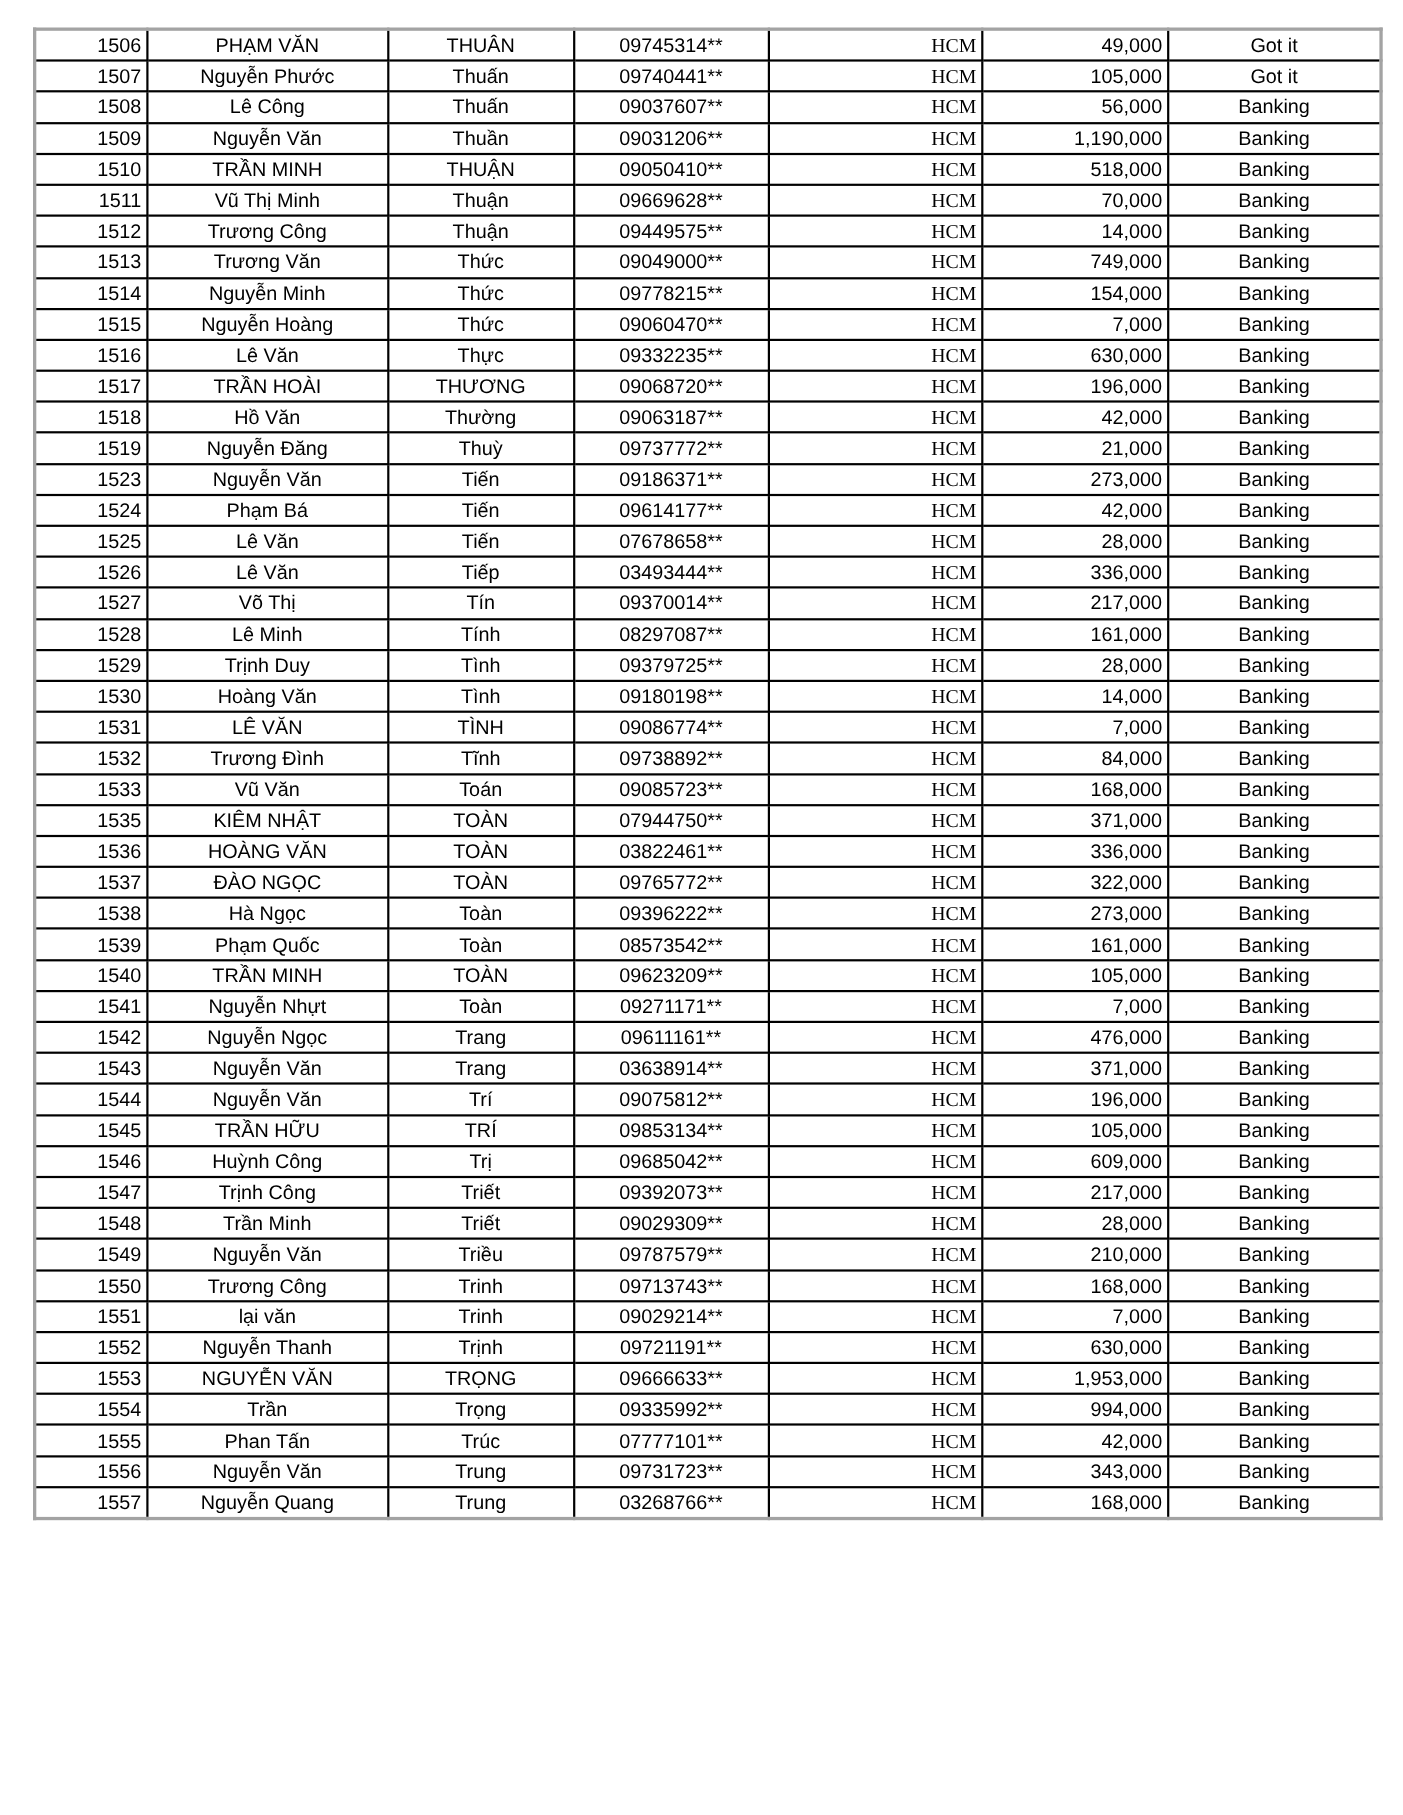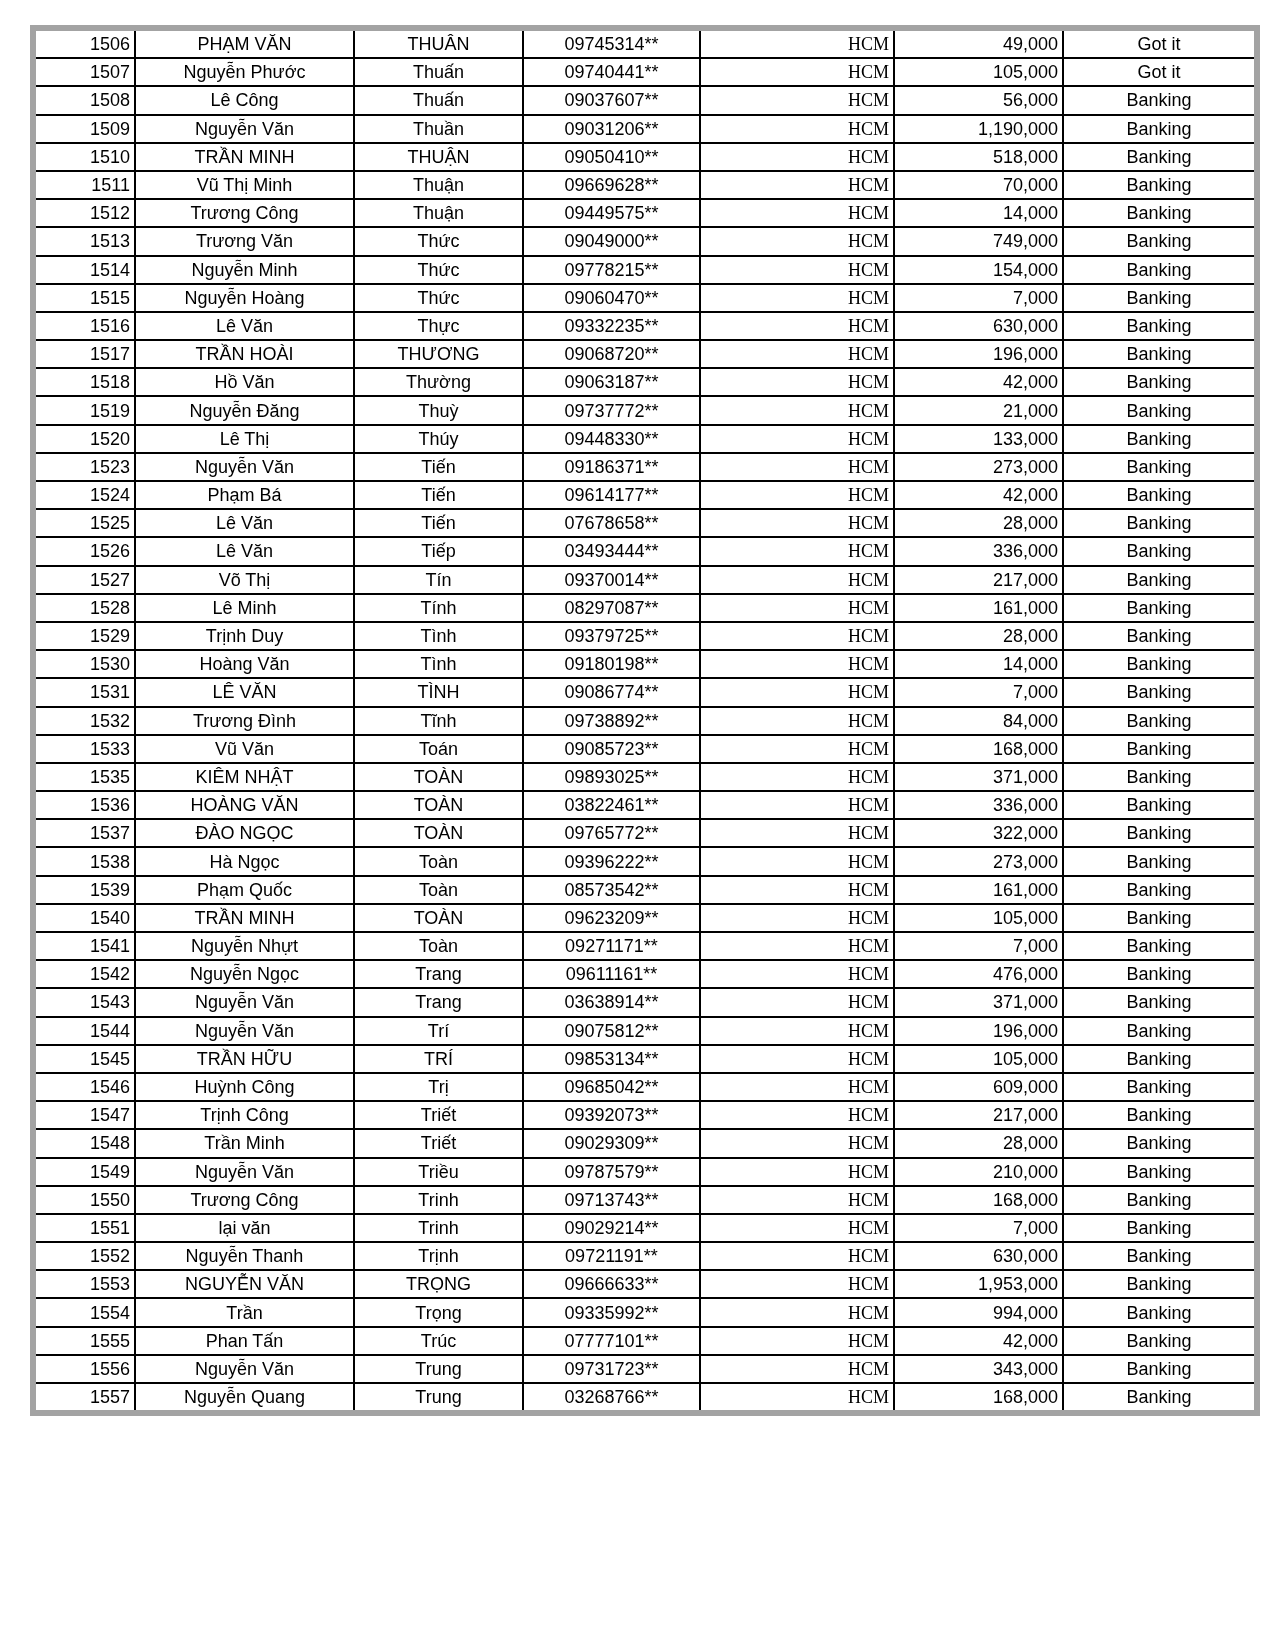--- a/index.html
+++ b/index.html
@@ -19,21 +19,21 @@
   }
   .table-wrap {
     position: absolute;
     left: 30px;
     top: 25px;
   }
   table.payments {
     border-collapse: collapse;
     table-layout: fixed;
     width: 1224px;
-    border: 6px solid #a3a3a3;
+    border: 3px solid #a3a3a3;
     padding-left: 17px;
   }
   table.payments td {
     border: 2px solid #000000;
     height: 26.2px;
     padding: 0 4px;
     font-size: 18px;
     line-height: 1;
     color: #000000;
     white-space: nowrap;
@@ -184,29 +184,20 @@
           <tr>
             <td class="col-id">1519</td>
             <td class="col-first_name">Nguyễn Đăng</td>
             <td class="col-last_name">Thuỳ</td>
             <td class="col-phone">09737772**</td>
             <td class="col-location">HCM</td>
             <td class="col-amount">21,000</td>
             <td class="col-status">Banking</td>
           </tr>
           <tr>
-            <td class="col-id">1520</td>
-            <td class="col-first_name">Lê Thị</td>
-            <td class="col-last_name">Thúy</td>
-            <td class="col-phone">09448330**</td>
-            <td class="col-location">HCM</td>
-            <td class="col-amount">133,000</td>
-            <td class="col-status">Banking</td>
-          </tr>
-          <tr>
             <td class="col-id">1523</td>
             <td class="col-first_name">Nguyễn Văn</td>
             <td class="col-last_name">Tiến</td>
             <td class="col-phone">09186371**</td>
             <td class="col-location">HCM</td>
             <td class="col-amount">273,000</td>
             <td class="col-status">Banking</td>
           </tr>
           <tr>
             <td class="col-id">1524</td>
@@ -295,21 +286,21 @@
             <td class="col-last_name">Toán</td>
             <td class="col-phone">09085723**</td>
             <td class="col-location">HCM</td>
             <td class="col-amount">168,000</td>
             <td class="col-status">Banking</td>
           </tr>
           <tr>
             <td class="col-id">1535</td>
             <td class="col-first_name">KIÊM NHẬT</td>
             <td class="col-last_name">TOÀN</td>
-            <td class="col-phone">09893025**</td>
+            <td class="col-phone">07944750**</td>
             <td class="col-location">HCM</td>
             <td class="col-amount">371,000</td>
             <td class="col-status">Banking</td>
           </tr>
           <tr>
             <td class="col-id">1536</td>
             <td class="col-first_name">HOÀNG VĂN</td>
             <td class="col-last_name">TOÀN</td>
             <td class="col-phone">03822461**</td>
             <td class="col-location">HCM</td>

